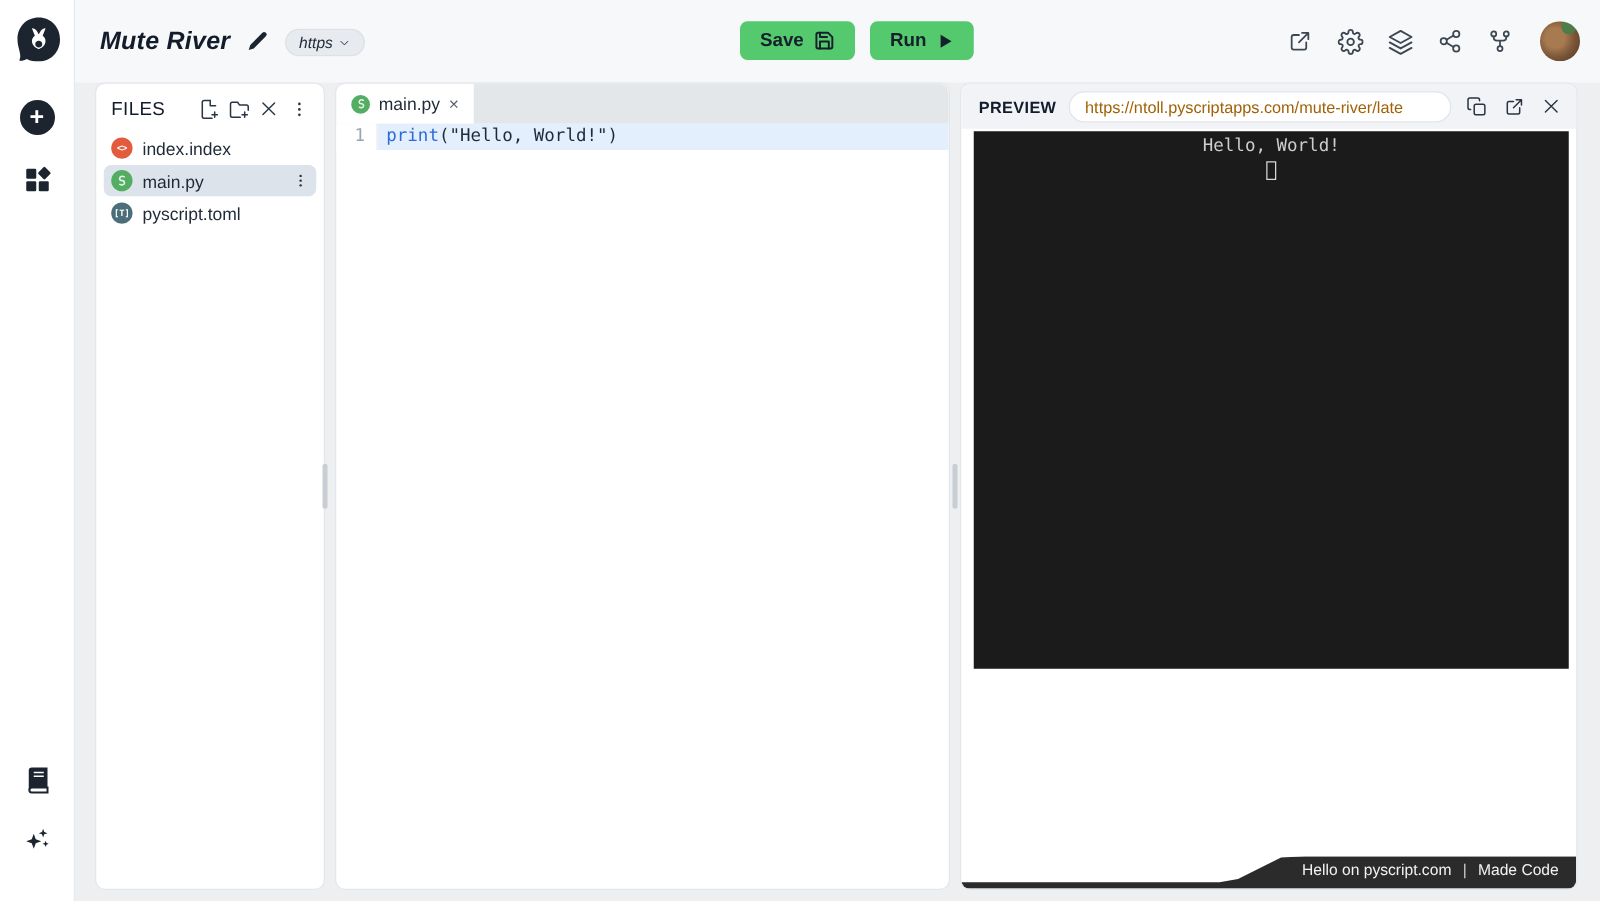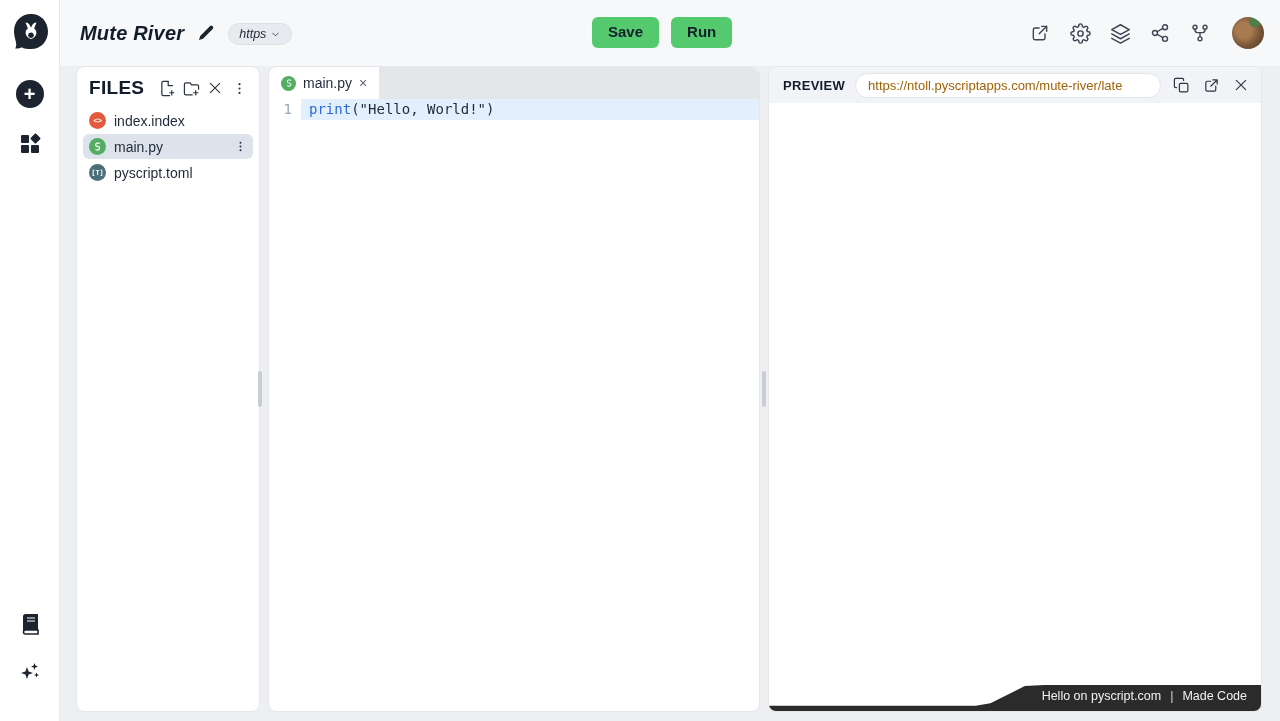--- a/index.html
+++ b/index.html
@@ -11,40 +11,40 @@
   .rail .logo { position:absolute; left:11px; top:12px; width:40px; height:40px; }
   .rail-btn { position:absolute; left:50%; transform:translateX(-50%); width:28px; height:28px; display:flex; align-items:center; justify-content:center; cursor:pointer; }
   .plus-circle { width:28px; height:28px; border-radius:50%; background:#1c2430; color:#fff; display:flex; align-items:center; justify-content:center; font-size:20px; font-weight:700; line-height:1; }
 
   
   .topbar { position:absolute; left:60px; right:0; top:0; height:66px; background:#f7f8f9; display:flex; align-items:center; }
   .title-wrap { display:flex; align-items:flex-end; gap:10px; margin-left:20px;font-style:italic; }
   .proj-title { font-size:20px; font-weight:700; color:#121c2b; letter-spacing:.2px; }
   .version-pill { display:flex; align-items:center; gap:4px; background:#e7eaee; border:1px solid #dde1e6; border-radius:999px; padding:3px 10px; font-size:12.5px; color:#1f2937; cursor:pointer; }
   .actions { position:absolute; left:532px; top:17px; display:flex; gap:12px; }
-  .btn { display:flex; align-items:center; gap:8px; background:#54c96e; color:#15202b; font-weight:700; font-size:15px; border:none; border-radius:6px; padding:6px 16px; height:31px; cursor:pointer;flex-direction:column; }
+  .btn { display:flex; align-items:center; gap:8px; background:#54c96e; color:#15202b; font-weight:700; font-size:15px; border:none; border-radius:6px; padding:6px 16px; height:31px; cursor:pointer; }
   .top-icons { position:absolute; right:16px; top:0; height:66px; display:flex; align-items:center; gap:16px; }
   .icon-btn { width:24px; height:24px; display:flex; align-items:center; justify-content:center; cursor:pointer; color:#3d4653; }
   .avatar { width:32px; height:32px; border-radius:50%; cursor:pointer; margin-left:4px;
     background: radial-gradient(circle at 72% 14%, #4e7d4a 0 16%, rgba(0,0,0,0) 17%),
                radial-gradient(circle at 38% 42%, #a87a50 0 28%, #7d5839 55%, #4a3322 100%); }
 
   svg.stroke { fill:none; stroke:currentColor; stroke-width:1.7; stroke-linecap:round; stroke-linejoin:round; }
 
   
   .panel { position:absolute; top:66px; height:646px; background:#fff; border:1px solid #e3e6ea; border-radius:8px; }
   .files-panel   { left:76px;  width:184px; }
   .editor-panel  { left:268px; width:492px; }
   .preview-panel { left:768px; width:494px; overflow:hidden;text-align:center; }
   .drag-handle { position:absolute; top:371px; width:4px; height:36px; background:#c9ced4; border-radius:2px; cursor:col-resize; }
   .h1 { left:258px; } .h2 { left:762px; }
 
   
   .files-header { display:flex; align-items:center; padding:10px 10px 8px 12px; }
-  .files-title { font-size:19px; font-weight:700; letter-spacing:.3px; color:#121c2b; flex:1; }
+  .files-title { font-size:15px; font-weight:400; letter-spacing:.3px; color:#121c2b; flex:1; }
   .files-header .icon-btn { width:20px; height:20px; color:#2a3442; margin-left:4px; }
   .file-row { display:flex; align-items:center; gap:8px; margin:1px 6px; padding:4px 6px; border-radius:6px; font-size:14px; color:#1f2937; cursor:pointer; }
   .file-row.selected { background:#dde3eb; }
   .file-badge { width:17px; height:17px; border-radius:50%; display:flex; align-items:center; justify-content:center; flex:0 0 17px; color:#fff; font-weight:700; }
   .badge-html { background:#e25b3f; font-size:7.5px; letter-spacing:-.5px; }
   .badge-toml { background:#4a6f79; font-size:7px; font-family:"DejaVu Sans Mono",monospace; }
   .badge-py   { background:#53ad62; }
   .file-name { flex:1; }
   .row-kebab { color:#3d4653; width:14px; height:16px; display:flex; align-items:center; justify-content:center; }
 
@@ -287,20 +287,24 @@
           <path d="M18 13v5a2 2 0 0 1-2 2H6a2 2 0 0 1-2-2V8a2 2 0 0 1 2-2h5M14 4h6v6M20 4l-9 9"></path>
         </svg>
     </span>
     <span class="icon-btn">
       <svg class="stroke" width="16" height="16" viewBox="0 0 24 24">
           <path d="M5 5l14 14M19 5L5 19"></path>
         </svg>
     </span>
   </div>
 
+  <div class="terminal">
+    <div>Hello, World!</div>
+    <span class="term-cursor"></span>
+  </div>
 
   <div class="ribbon">
     <div class="ribbon-shape"></div>
     <div class="ribbon-text">
       <span>Hello on pyscript.com</span>
       <span class="ribbon-sep">|</span>
       <span class="ribbon-link">Made Code</span>
     </div>
   </div>
 </section>

